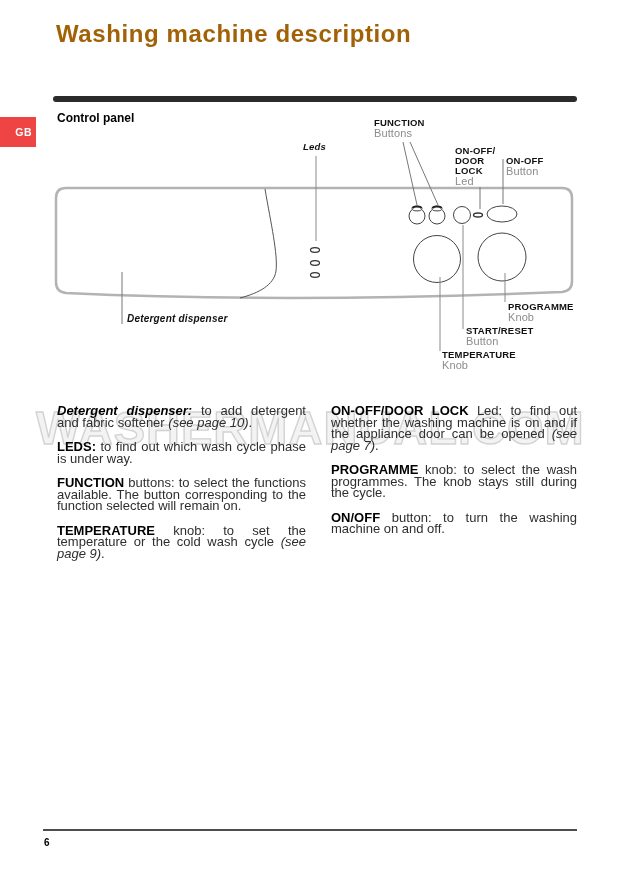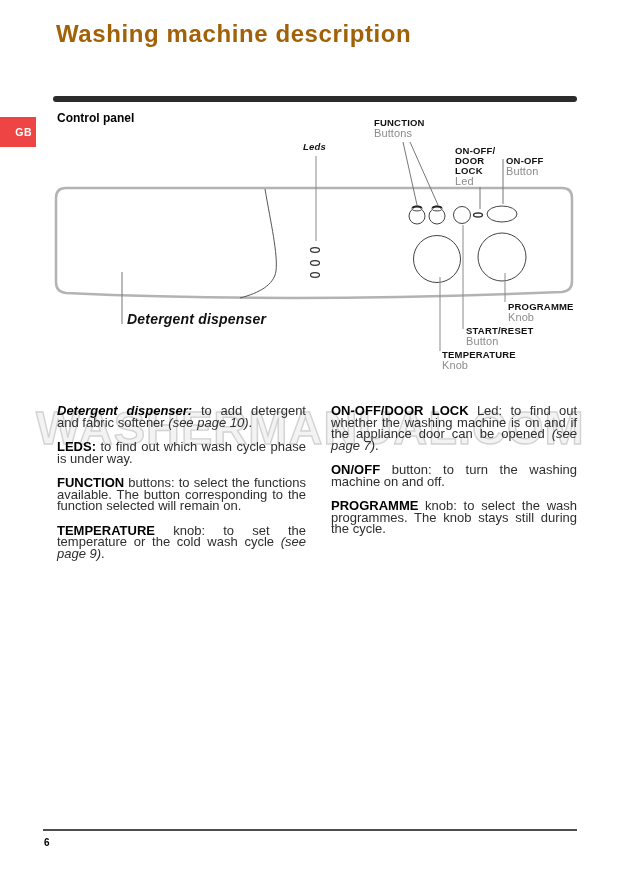--- a/index.html
+++ b/index.html
@@ -34,21 +34,21 @@
     font-size:12px;font-weight:bold;color:#000;
   }
   
   svg.diagram{left:0;top:0;width:620px;height:400px;z-index:1;}
   .dlabel{z-index:2;font-size:9.5px;line-height:10px;font-weight:bold;color:#111;letter-spacing:0.2px;}
   .dlabel .sub{font-weight:normal;font-size:11px;color:#8c8c8c;line-height:9.5px;margin-top:1px;letter-spacing:0.1px;}
   .lbl-leds{left:303px;top:142px;font-style:italic;}
   .lbl-function{left:374px;top:118px;}
   .lbl-onoff-doorlock{left:455px;top:146px;}
   .lbl-onoff{left:506px;top:156px;}
-  .lbl-detergent{left:127px;top:314px;font-size:14px;font-style:italic;}
+  .lbl-detergent{left:127px;top:314px;font-size:10px;font-style:italic;}
   .lbl-programme{left:508px;top:302px;}
   .lbl-startreset{left:466px;top:326px;}
   .lbl-temperature{left:442px;top:350px;}
   
   .watermark{
     left:36px;top:400px;width:552px;
     font-size:47px;font-weight:bold;letter-spacing:1px;
     white-space:nowrap;
     color:#f3f3f3;
     -webkit-text-stroke:1.4px #d3d3d3;
@@ -152,18 +152,18 @@
 <div class="abs watermark">WASHERMANUAL.COM</div>
 
 <div class="abs col col-left">
     <p class="para"><span class="seg-bi">Detergent dispenser:</span><span class="seg-n"> to add detergent and fabric softener </span><span class="seg-i">(see page 10)</span><span class="seg-n">.</span></p>
     <p class="para"><span class="seg-b">LEDS:</span><span class="seg-n"> to find out which wash cycle phase is under way.</span></p>
     <p class="para"><span class="seg-b">FUNCTION</span><span class="seg-n"> buttons: to select the functions available. The button corresponding to the function selected will remain on.</span></p>
     <p class="para"><span class="seg-b">TEMPERATURE</span><span class="seg-n"> knob: to set the temperature or the cold wash cycle </span><span class="seg-i">(see page 9)</span><span class="seg-n">.</span></p>
   </div>
 <div class="abs col col-right">
     <p class="para"><span class="seg-b">ON-OFF/DOOR LOCK</span><span class="seg-n"> Led: to find out whether the washing machine is on and if the appliance door can be opened </span><span class="seg-i">(see page 7)</span><span class="seg-n">.</span></p>
+    <p class="para"><span class="seg-b">PROGRAMME</span><span class="seg-n"> knob: to select the wash programmes. The knob stays still during the cycle.</span></p>
     <p class="para"><span class="seg-b">ON/OFF</span><span class="seg-n"> button: to turn the washing machine on and off.</span></p>
-    <p class="para"><span class="seg-b">PROGRAMME</span><span class="seg-n"> knob: to select the wash programmes. The knob stays still during the cycle.</span></p>
   </div>
 
 <div class="abs bottom-rule"></div>
 <div class="abs page-number">6</div>
 
 </body></html>

